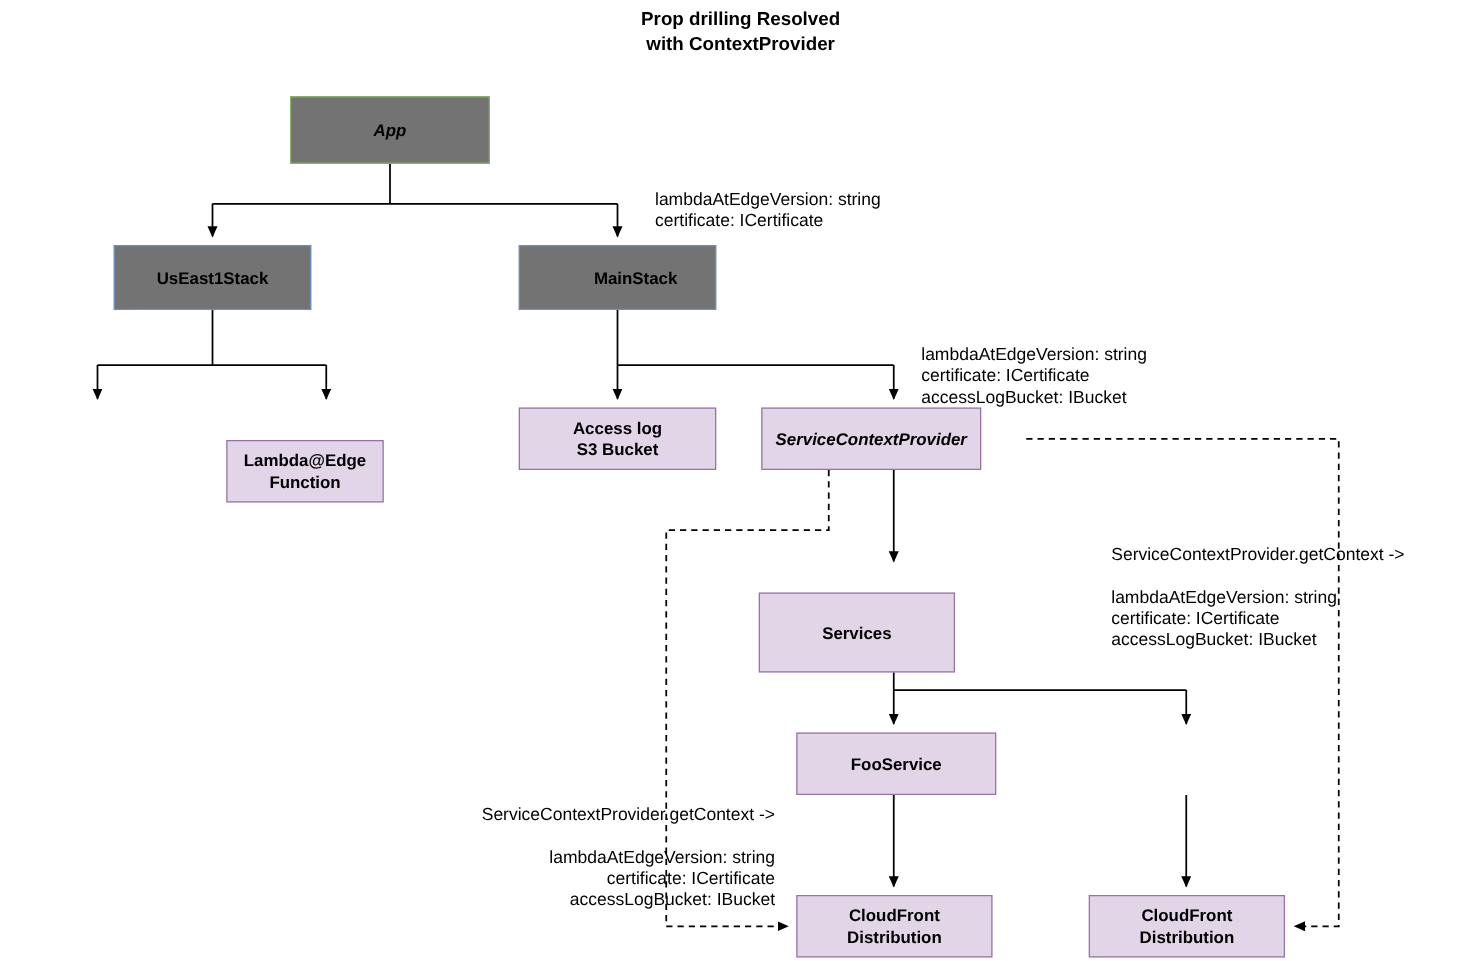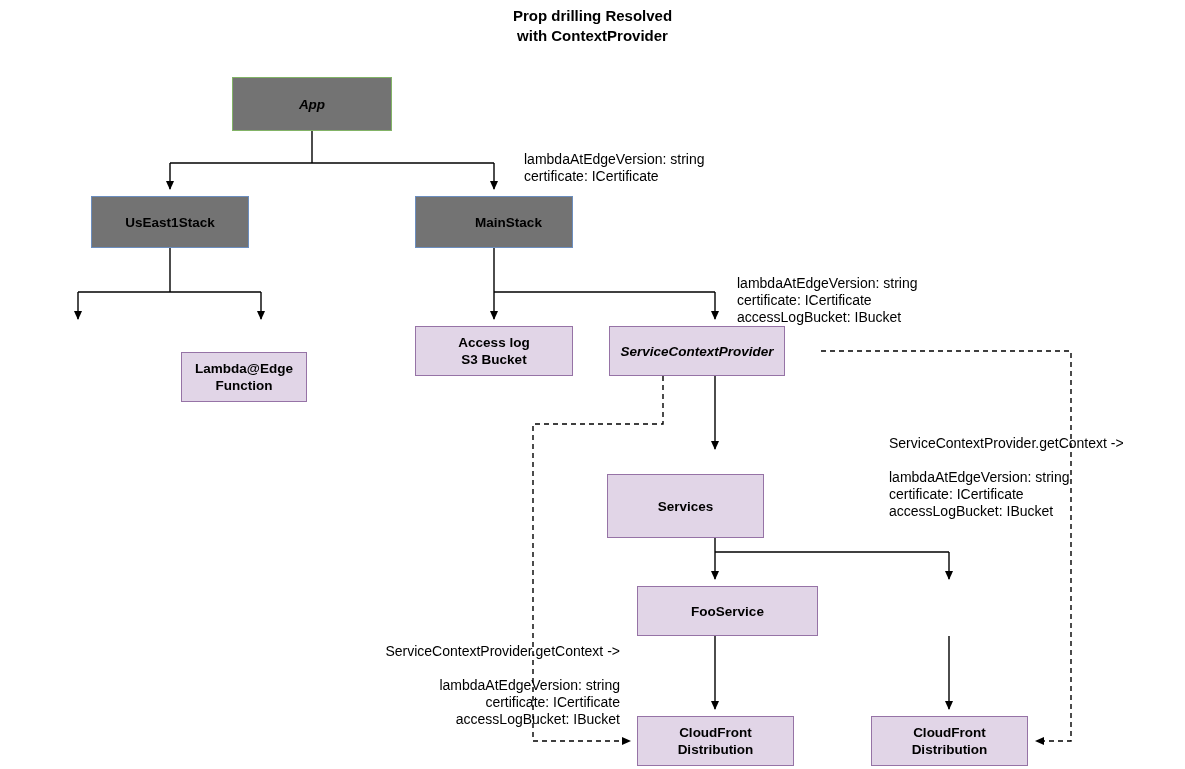--- a/index.html
+++ b/index.html
@@ -145,21 +145,21 @@
   </div>
 
   <div class="node purple" style="left:609px; top:326px; width:176px; height:50px;font-style:italic;">
     <span>ServiceContextProvider</span>
   </div>
 
   <div class="node purple" style="left:607px; top:456px; width:157px; height:64px;margin-top:18px;">
     <span>Services</span>
   </div>
 
-  <div class="node purple" style="left:637px; top:586px; width:181px; height:50px;">
+  <div class="node purple" style="left:637px; top:586px; width:160px; height:50px;">
     <span>FooService</span>
   </div>
 
 
   <div class="node purple" style="left:637px; top:716px; width:157px; height:50px;">
     <span>CloudFront
 Distribution</span>
   </div>
 
   <div class="node purple" style="left:871px; top:716px; width:157px; height:50px;">

